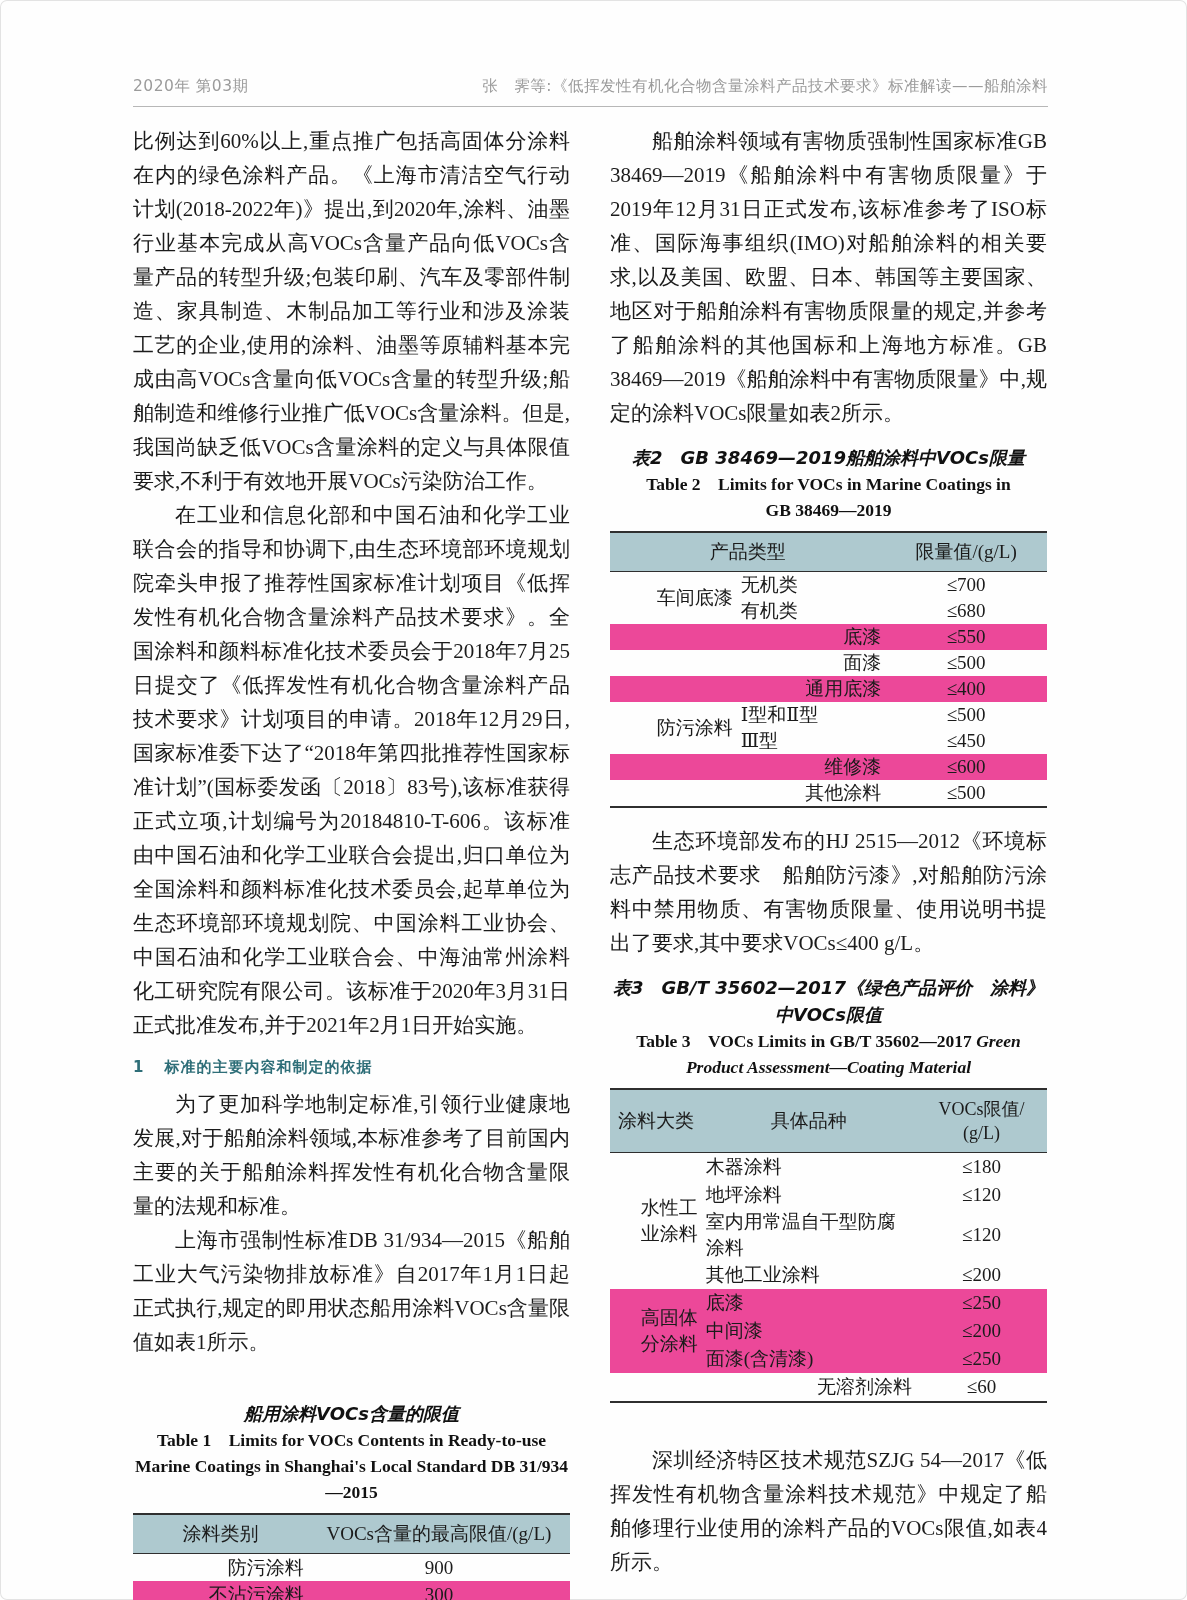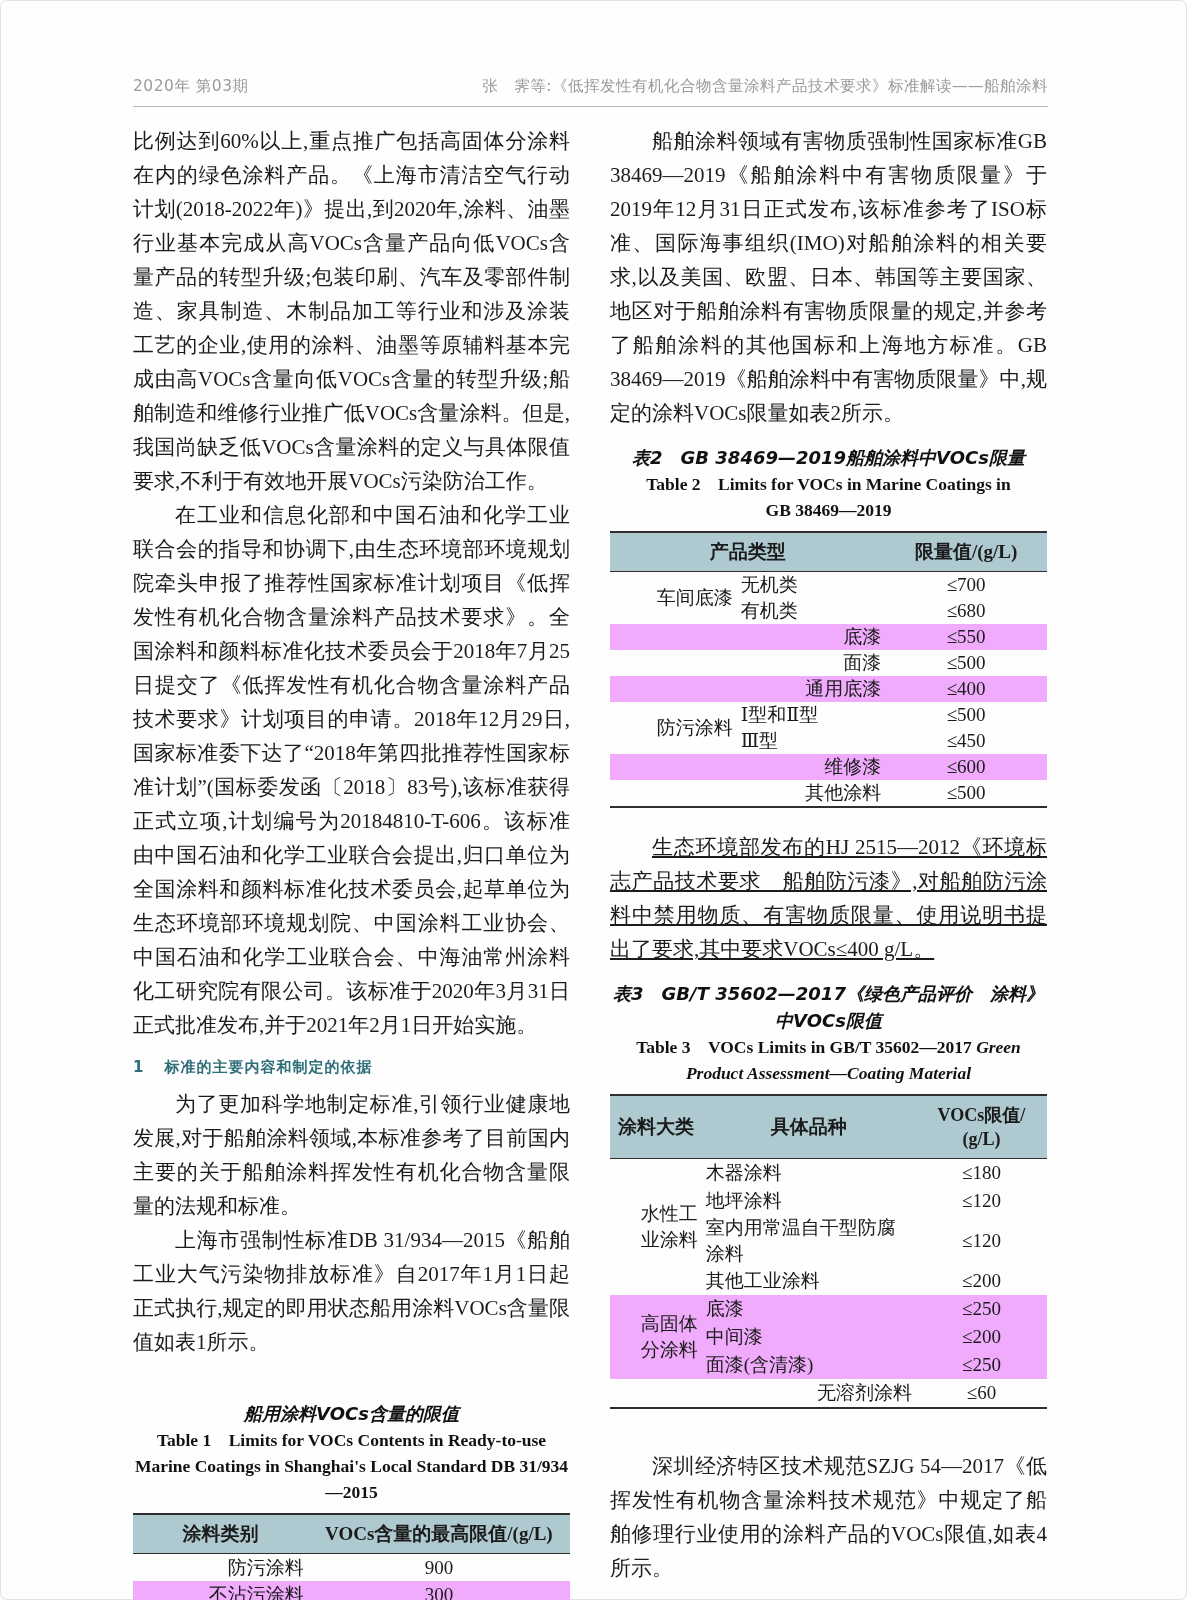--- a/index.html
+++ b/index.html
@@ -41,36 +41,36 @@
     font-weight:bold;font-size:17.5px;line-height:26px;color:#111;
   }
   .cap-en .ital{font-style:italic;}
   
   .data-table{
     width:100%;border-collapse:collapse;margin-top:8px;
     font-size:19px;color:#1b1b1b;
     border-top:2.5px solid #2f2f2f;border-bottom:2.5px solid #2f2f2f;
   }
   .data-table thead th{
-    background:#aec9cf;font-weight:bold;padding:7px 0;
+    background:#aec9cf;font-weight:normal;padding:7px 0;
     border-bottom:1.5px solid #2f2f2f;line-height:24px;margin-left:48px;
   }
   .data-table td{padding:0 4px;height:27px;line-height:26px;}
   .t2 td{height:26px;}
   .t3 td{height:28px;}
-  tr.shade td{background:#f0abfc;}
+  tr.shade td{background:#ec4899;}
   td.num,th.num{text-align:center;margin-top:24px;}
   td.cat{text-align:right;padding-left:20px;}
   td.sub{text-align:left;}
   .t1 col.c1{width:40%;}
   .t2 col.c1{width:29%;} .t2 col.c2{width:34%;} .t2 col.c3{width:37%;}
   .t3 col.c1{width:21%;} .t3 col.c2{width:49%;} .t3 col.c3{width:30%;}
   .t3 td.cat{padding-left:14px;}
   .limit-h{font-size:18px;line-height:22px;}
-  .sp-above{margin-top:22px;text-decoration:underline;}
+  .sp-above{margin-top:16px;}
   .sp-above-lg{margin-top:40px;}
   
   .pg-footer{position:absolute;top:1497px;right:128px;display:flex;align-items:flex-start;gap:13px;}
   .footer-text{text-align:right;font-family:"DejaVu Sans","Liberation Sans",sans-serif;margin-top:7px;}
   .footer-cn{font-size:21px;color:#8c8c8c;letter-spacing:3px;}
   .footer-en{font-size:13px;color:#b4b4b4;margin-top:3px;letter-spacing:0.3px;}
   .page-num-bracket{
     border-top:5px solid #2e64c8;border-left:5px solid #2e64c8;
     width:34px;height:44px;padding:1px 0 0 8px;box-sizing:border-box;
   }

